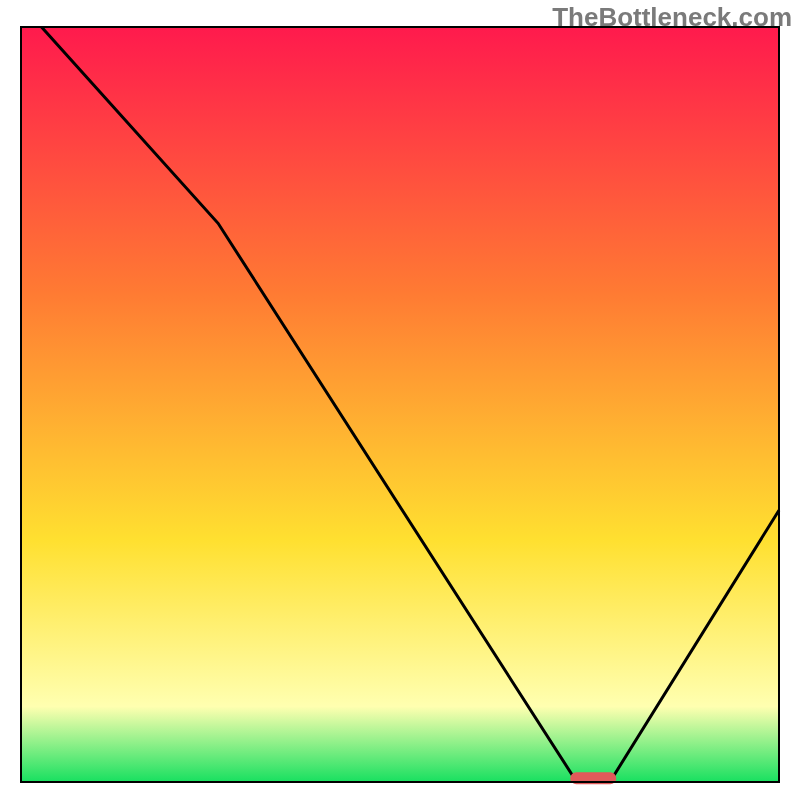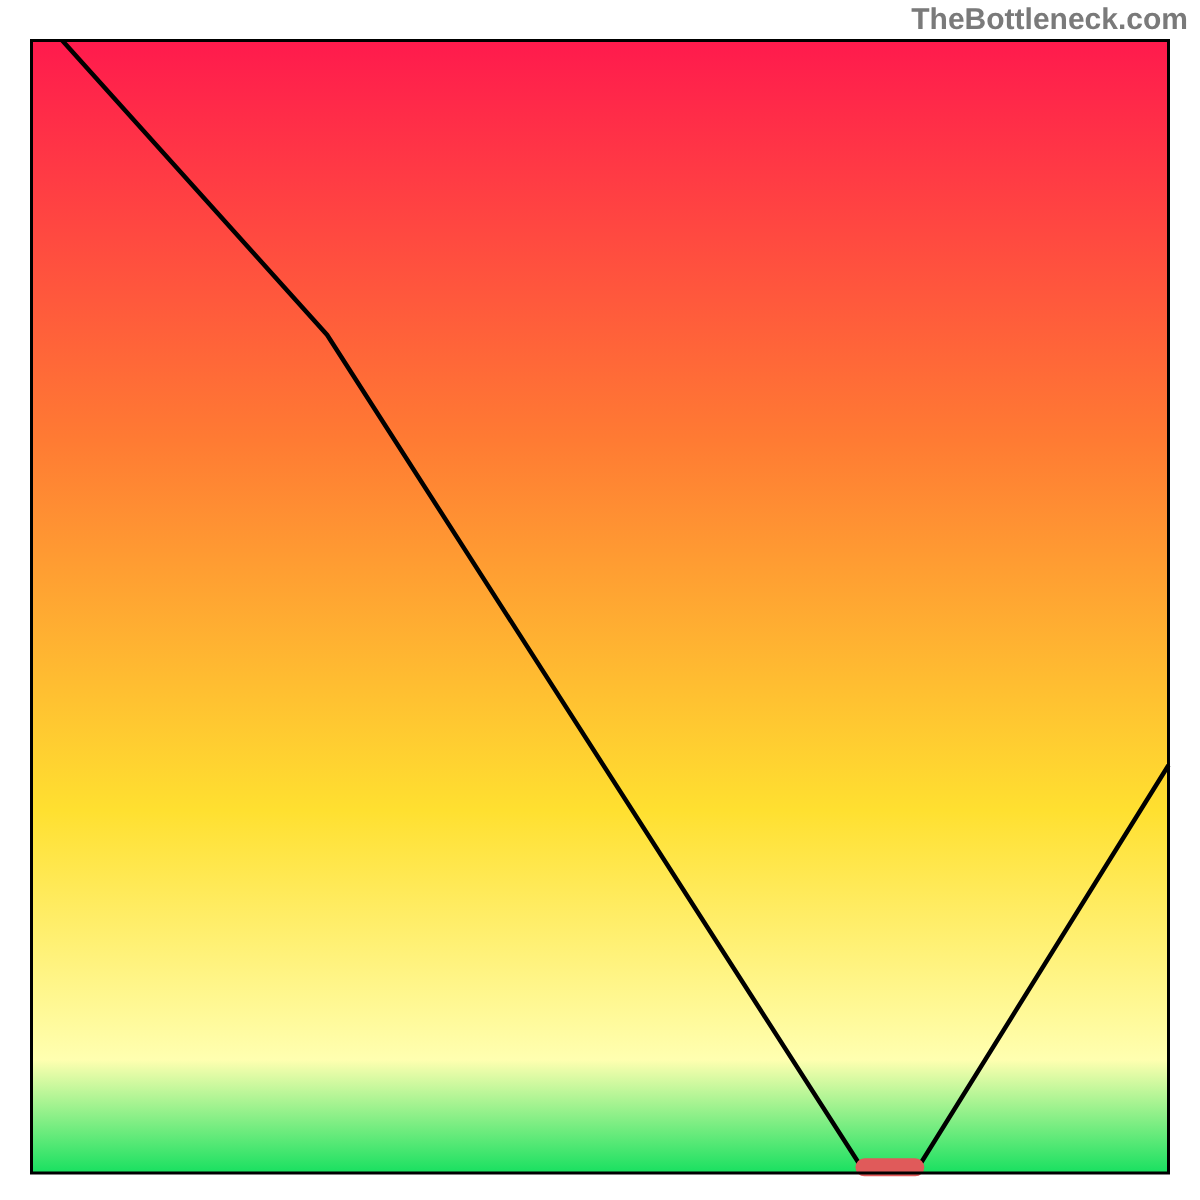--- a/index.html
+++ b/index.html
@@ -12,21 +12,21 @@
   }
   .wrap {
     position: relative;
     width: 800px;
     height: 800px;
   }
   .attribution {
     position: absolute;
     top: 2px;
     right: 8px;
-    font-size: 20px;
+    font-size: 26px;
     font-weight: bold;
     color: #7a7a7a;
     z-index: 10;
     user-select: text;
   }
   svg.chart {
     position: absolute;
     left: 0;
     top: 0;
   }

